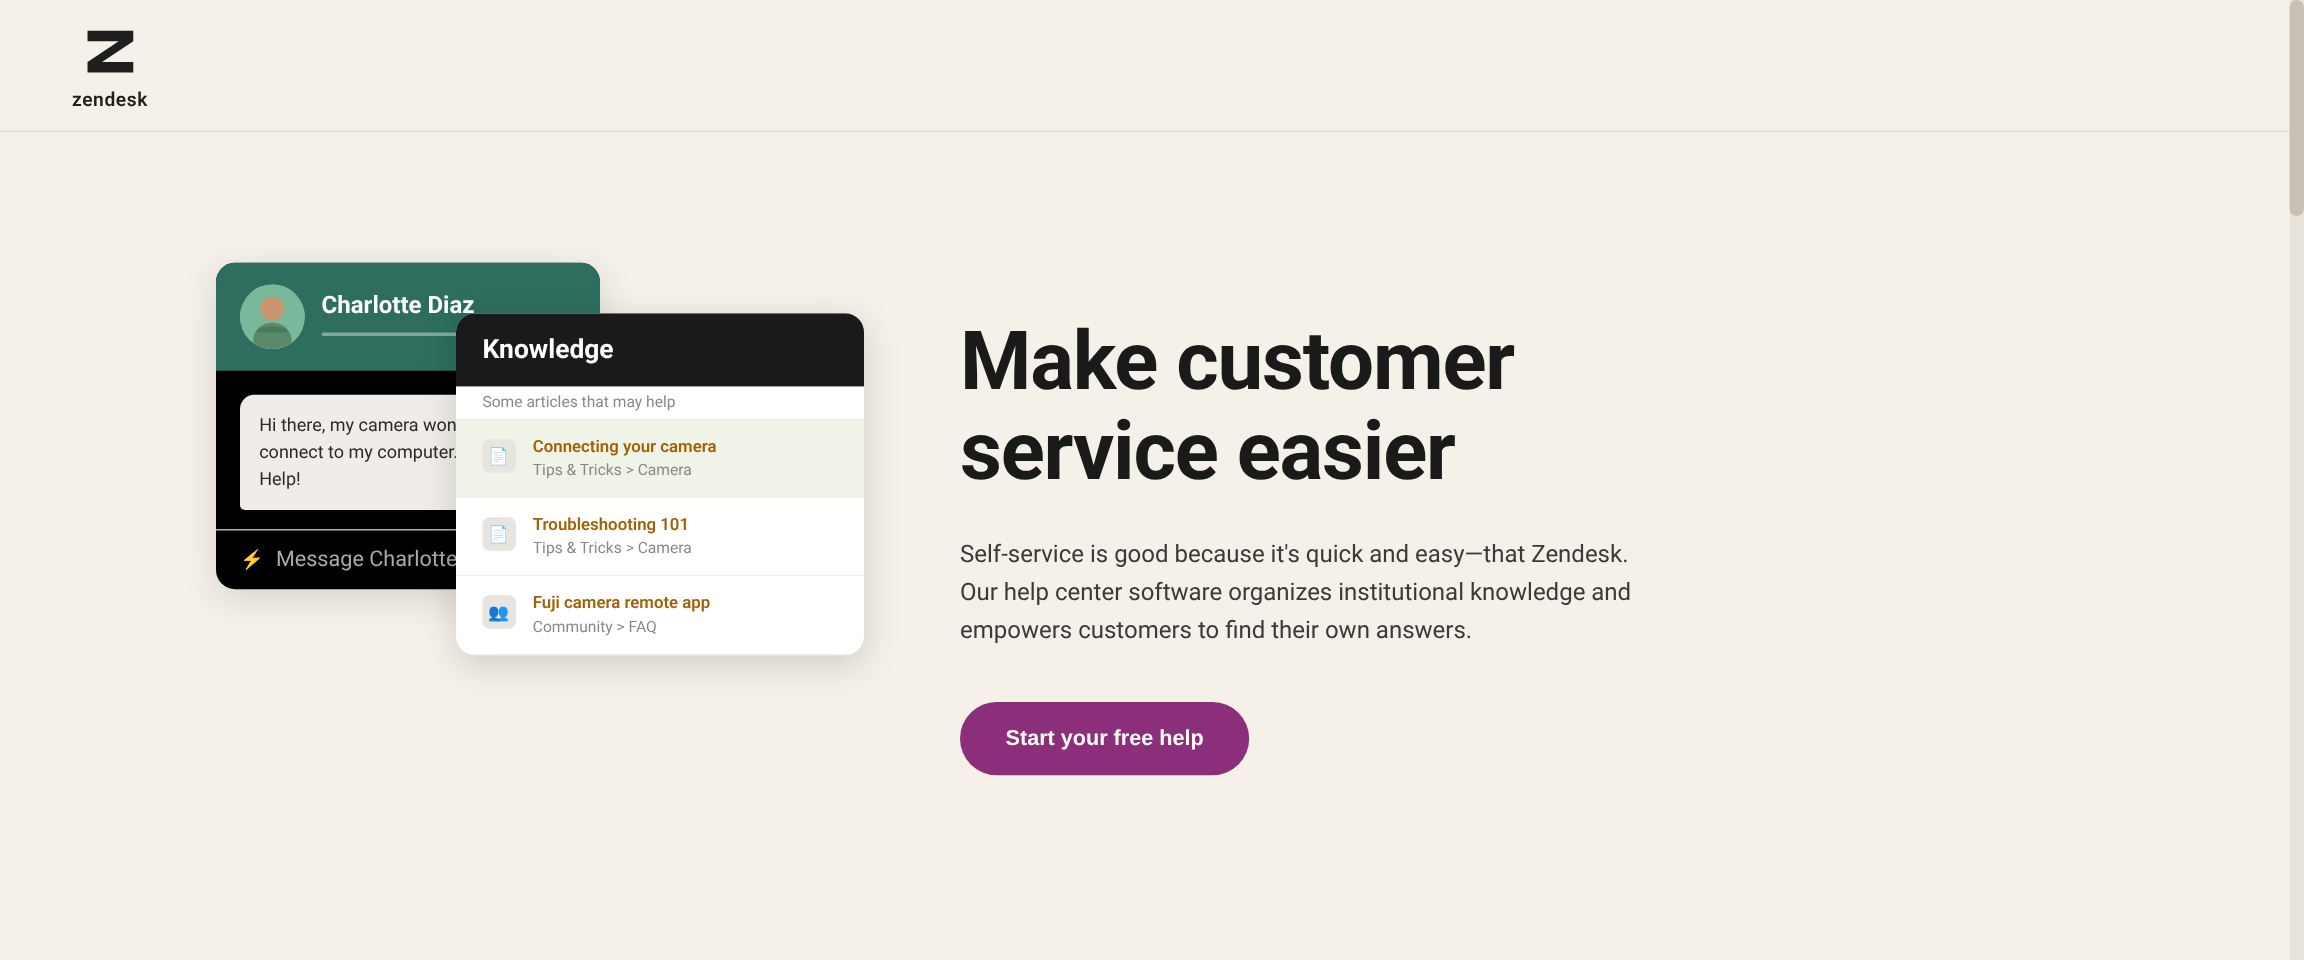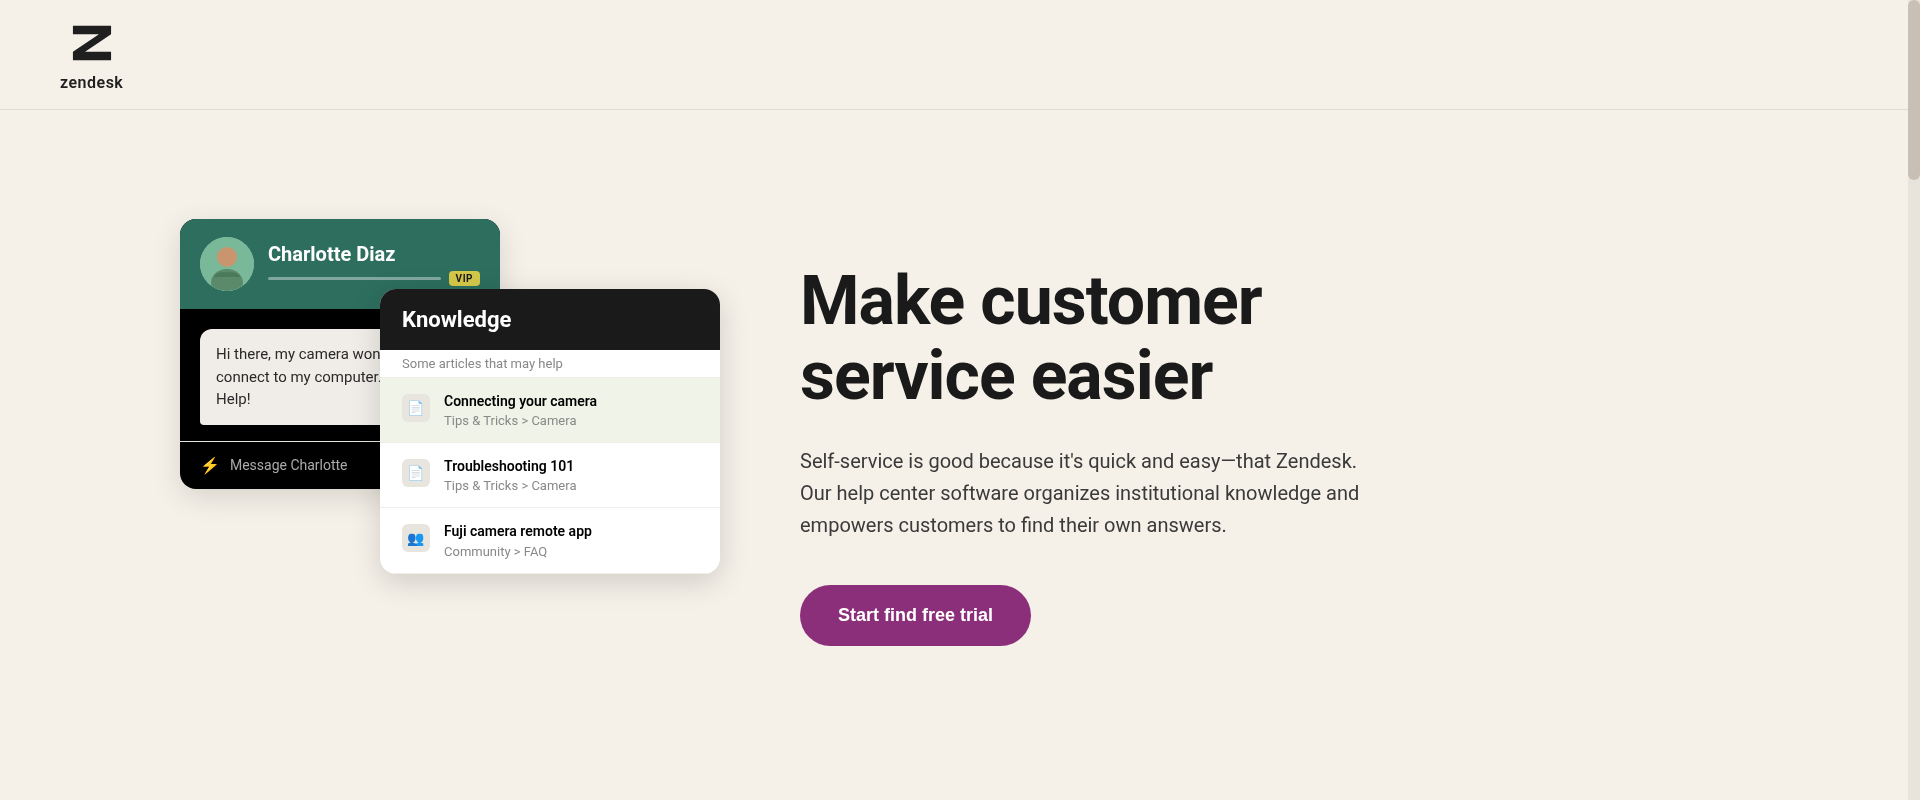--- a/index.html
+++ b/index.html
@@ -156,21 +156,21 @@
 
     .lightning-icon {
       color: #bbb;
       font-size: 16px;
     }
 
     
     .knowledge-card {
       position: absolute;
       right: 0;
-      top: 124px;
+      top: 96px;
       width: 340px;
       background: #ffffff;
       border-radius: 16px;
       box-shadow: 0 8px 30px rgba(0,0,0,0.15);
       overflow: hidden;
     }
 
     .knowledge-header {
       background: #1a1a1a;
       padding: 18px 22px;
@@ -215,21 +215,21 @@
       margin-top: 2px;
     }
 
     .article-info {
       flex: 1;
     }
 
     .article-name {
       font-size: 14px;
       font-weight: 600;
-      color: #000000;
+      color: #a16207;
       line-height: 1.3;
     }
 
     .article-category {
       font-size: 13px;
       color: #888;
       margin-top: 3px;
     }
 
     
@@ -341,21 +341,21 @@
             <div class="vip-line"></div>
             <span class="vip-badge">VIP</span>
           </div>
         </div>
       </div>
       <div class="chat-body">
         <div class="chat-bubble">Hi there, my camera won't connect to my computer. Help!</div>
       </div>
       <div class="chat-input-area">
         <span class="lightning-icon">⚡</span>
-        <span style="color:#aaa;font-size:14px;">Message Charlotte</span>
+        <span style="color:#aaa;font-size:18px;">Message Charlotte</span>
       </div>
     </div>
 
     <div class="knowledge-card">
       <div class="knowledge-header">
         <span class="knowledge-title">Knowledge</span>
       </div>
       <div class="knowledge-subtitle">Some articles that may help</div>
 
       <div class="article-item highlighted">
@@ -385,21 +385,21 @@
 
   </div>
 
   <div class="content">
     <h1 class="headline">
       <span style="white-space:pre-line;">Make customer
 service easier</span>
     </h1>
     <p class="description">Self-service is good because it's quick and easy—that Zendesk. Our help center software organizes institutional knowledge and empowers customers to find their own answers.</p>
     <div class="cta-buttons">
-      <button class="btn-primary">Start find free trial</button>
+      <button class="btn-primary">Start your free help</button>
     </div>
   </div>
 
 </main>
 
 <div class="scrollbar">
   <div class="scrollbar-thumb"></div>
 </div>
 
 </body></html>

